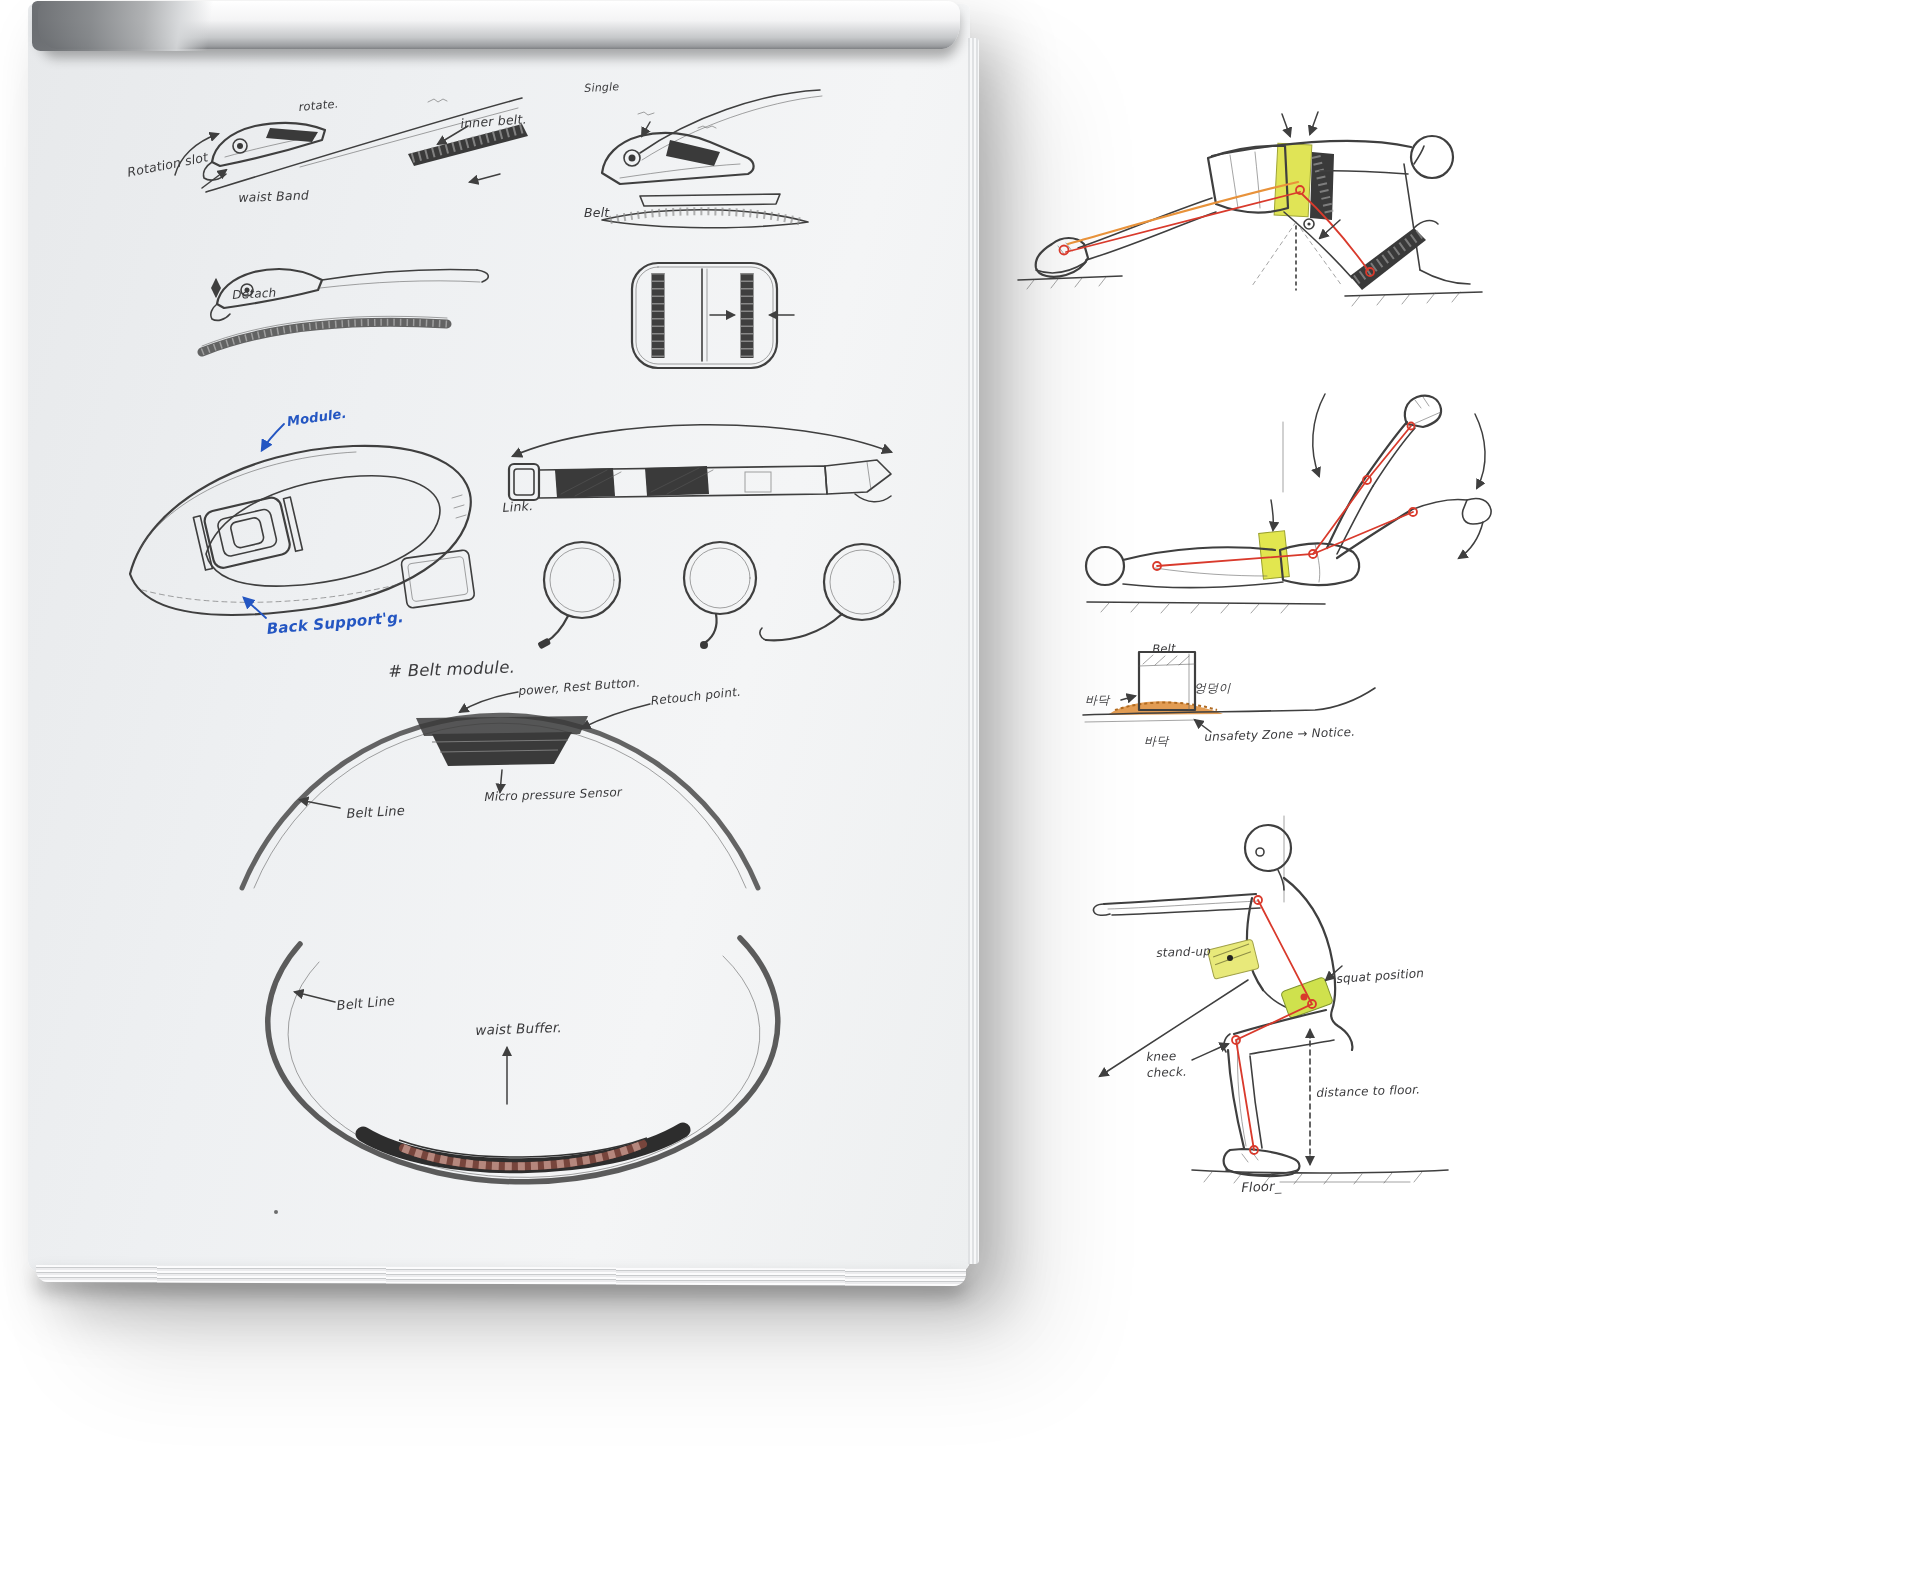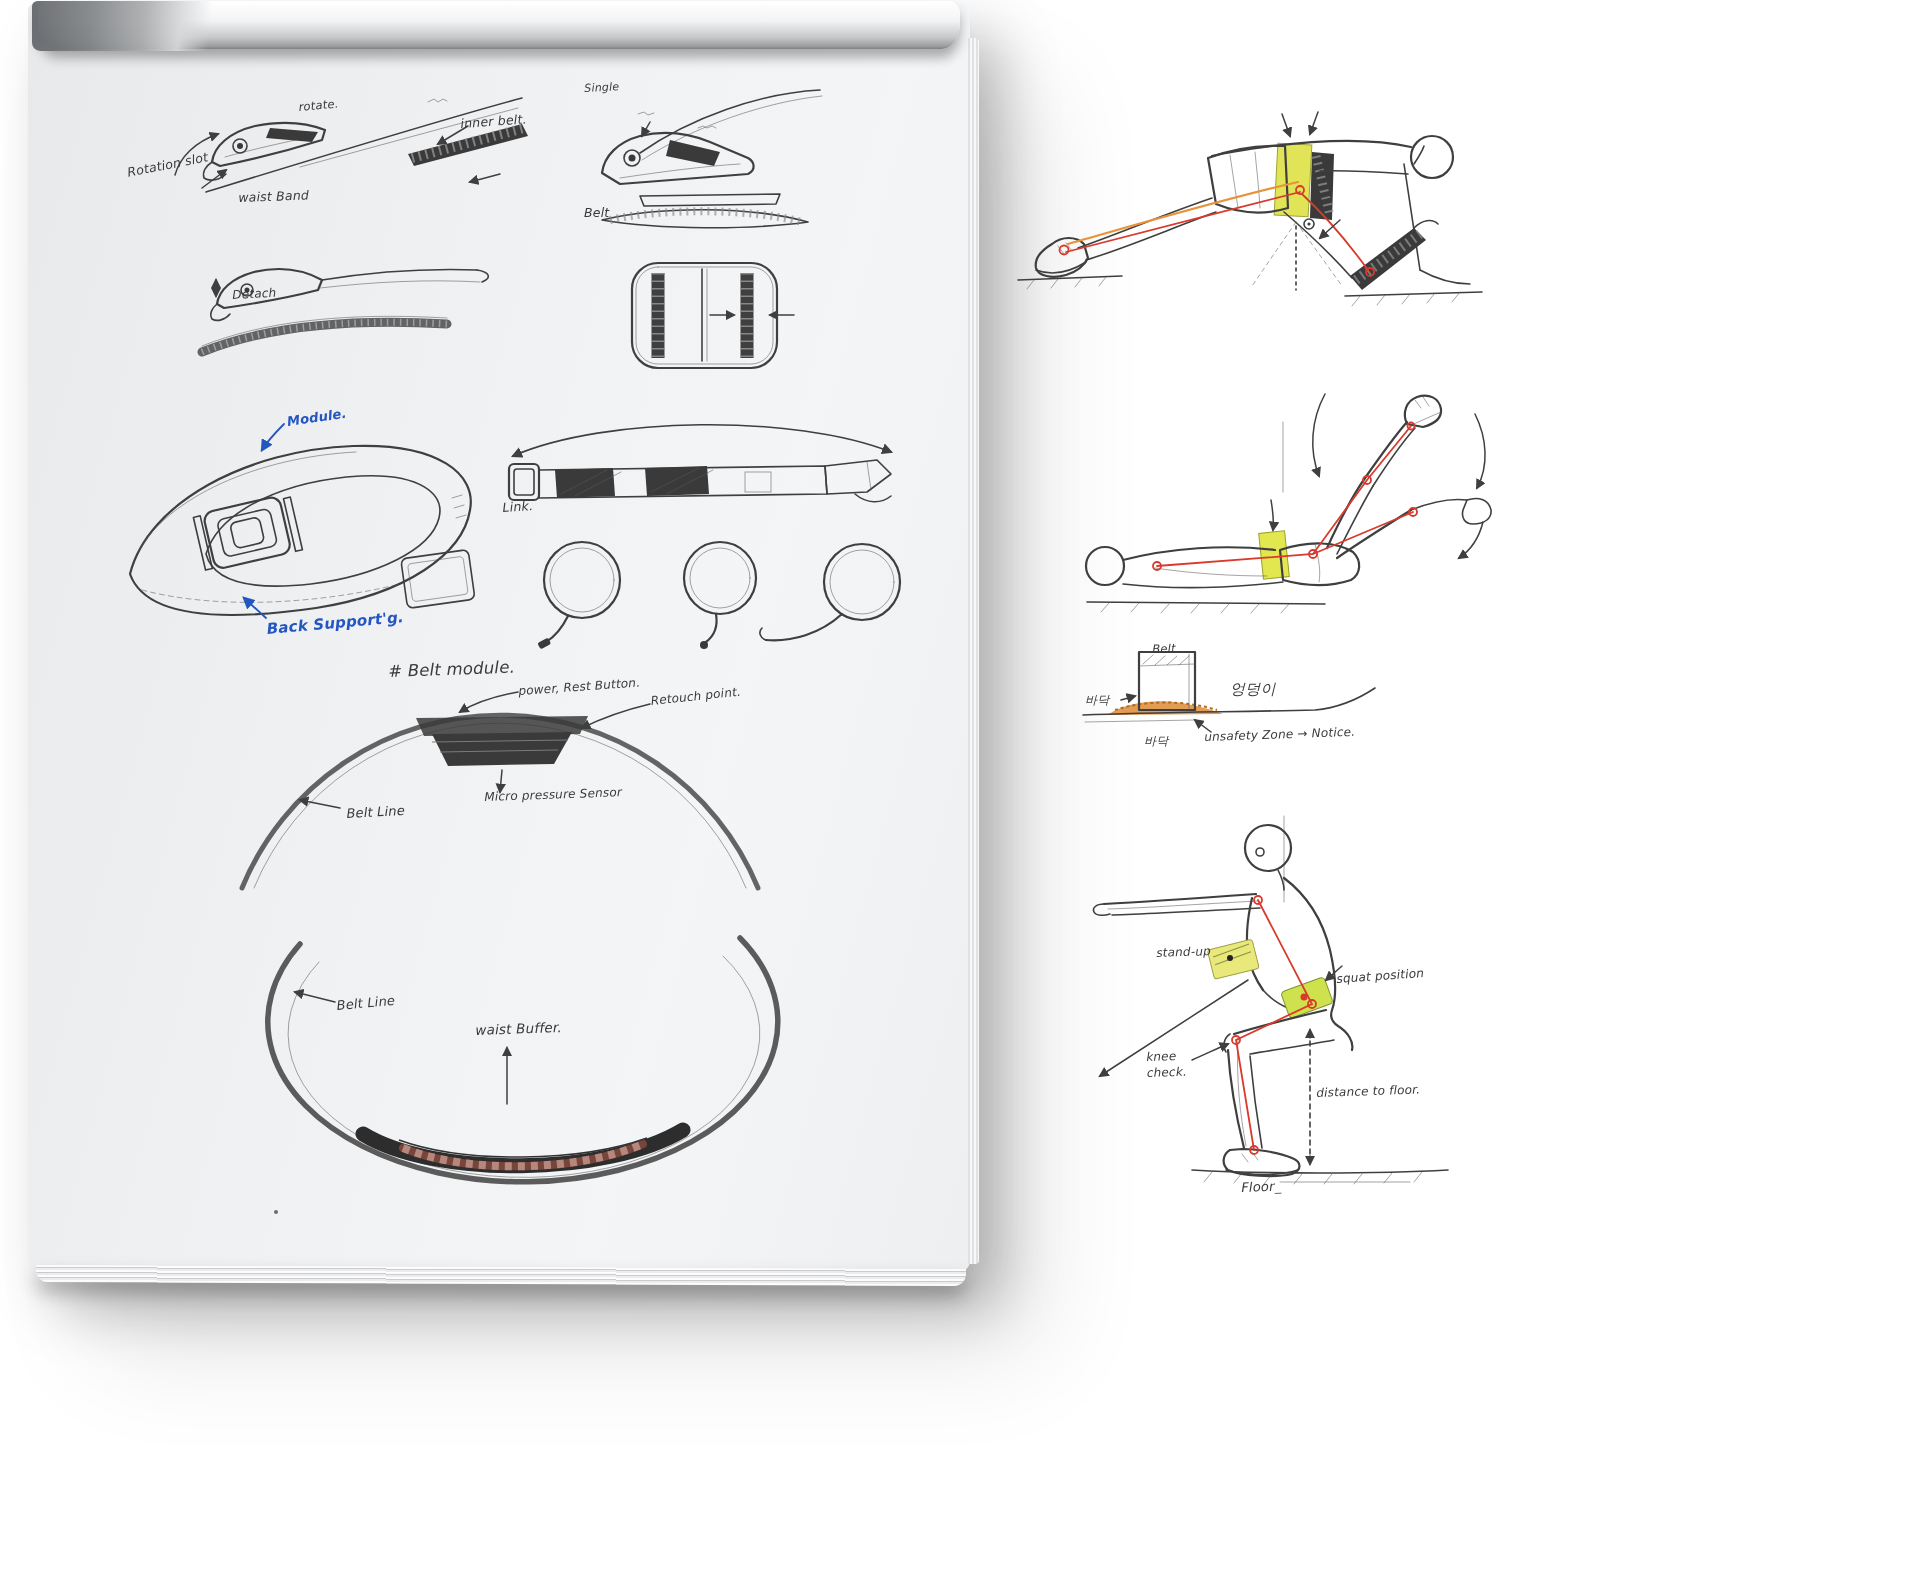--- a/index.html
+++ b/index.html
@@ -346,21 +346,21 @@
   <span class="lbl" style="left:388px;top:662px;font-size:16.5px;transform:rotate(-2deg)"># Belt module.</span>
   <span class="lbl" style="left:518px;top:684px;font-size:12px;transform:rotate(-4deg)">power, Rest Button.</span>
   <span class="lbl" style="left:650px;top:694px;font-size:12px;transform:rotate(-6deg)">Retouch point.</span>
   <span class="lbl" style="left:484px;top:790px;font-size:12px;transform:rotate(-2deg)">Micro pressure Sensor</span>
   <span class="lbl" style="left:346px;top:806px;font-size:13px;transform:rotate(-3deg)">Belt Line</span>
   <span class="lbl" style="left:336px;top:998px;font-size:13px;transform:rotate(-5deg)">Belt Line</span>
   <span class="lbl" style="left:475px;top:1022px;font-size:13.5px;transform:rotate(-2deg)">waist Buffer.</span>
 
   <span class="lbl" style="left:1152px;top:642px;font-size:11.5px;transform:rotate(-2deg)">Belt</span>
   <span class="lbl" style="left:1085px;top:692px;font-size:12px">바닥</span>
-  <span class="lbl" style="left:1230px;top:680px;font-size:15px">엉덩이</span>
+  <span class="lbl" style="left:1194px;top:680px;font-size:12px">엉덩이</span>
   <span class="lbl" style="left:1144px;top:733px;font-size:12px">바닥</span>
   <span class="lbl" style="left:1204px;top:730px;font-size:12px;transform:rotate(-2deg)">unsafety Zone → Notice.</span>
   <span class="lbl" style="left:1156px;top:946px;font-size:12px;transform:rotate(-2deg)">stand-up</span>
   <span class="lbl" style="left:1336px;top:972px;font-size:12px;transform:rotate(-4deg)">squat position</span>
   <span class="lbl" style="left:1146px;top:1050px;font-size:12px;transform:rotate(-2deg);white-space:normal;width:54px;line-height:1.3">knee check.</span>
   <span class="lbl" style="left:1316px;top:1086px;font-size:12px;transform:rotate(-2deg)">distance to floor.</span>
   <span class="lbl" style="left:1241px;top:1180px;font-size:13px;transform:rotate(-2deg)">Floor_</span>
 
 </div>
 

